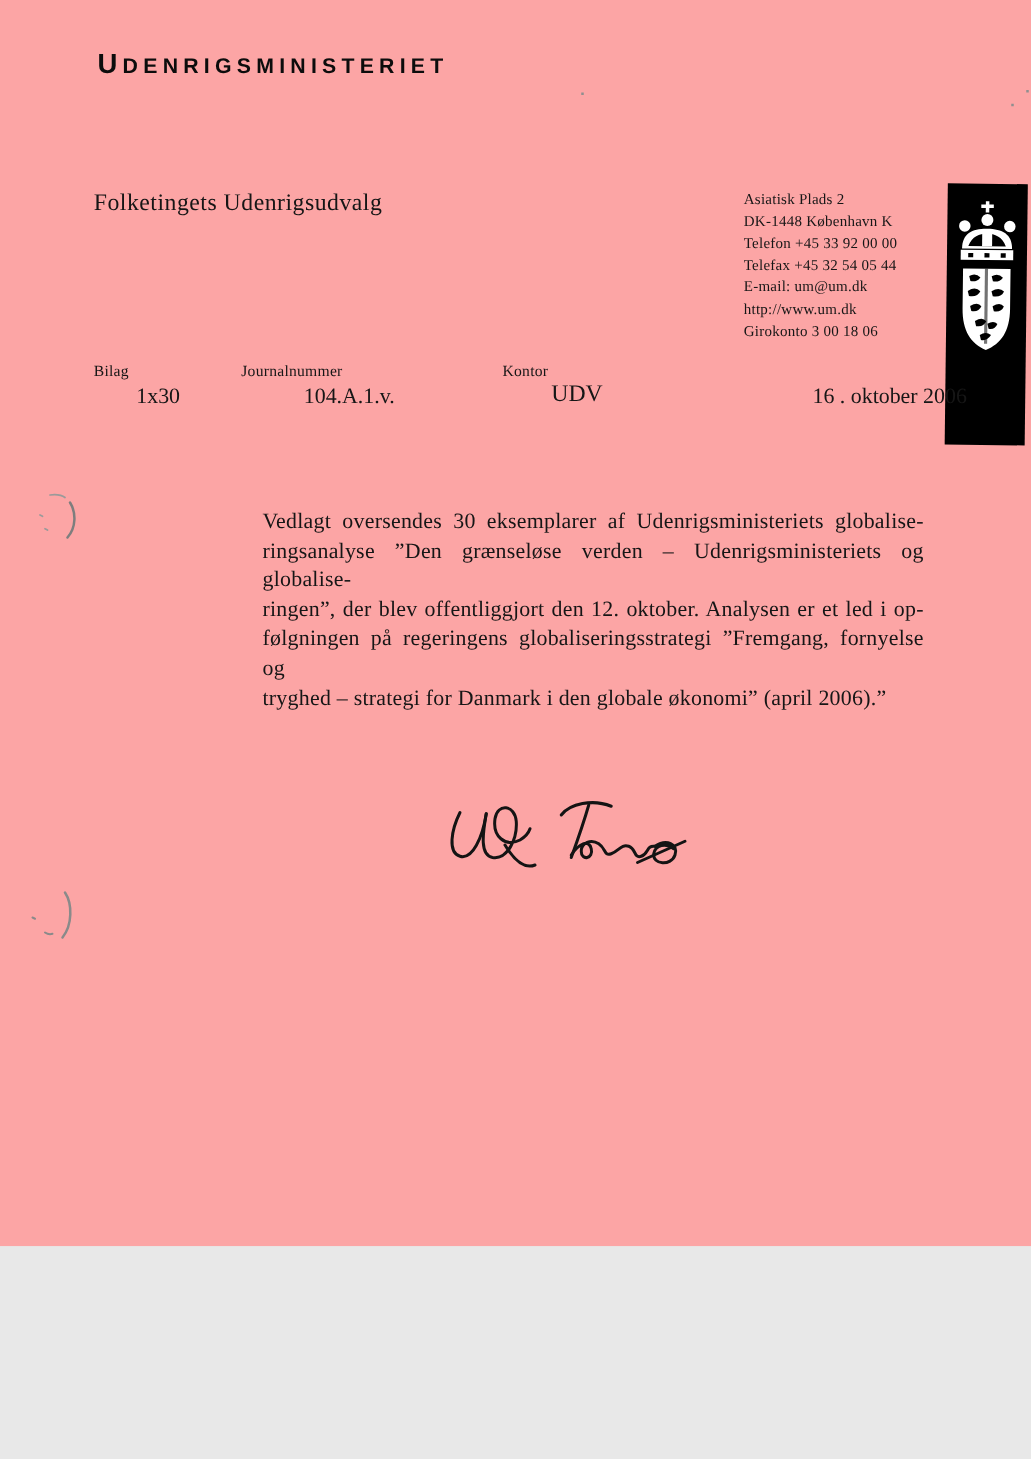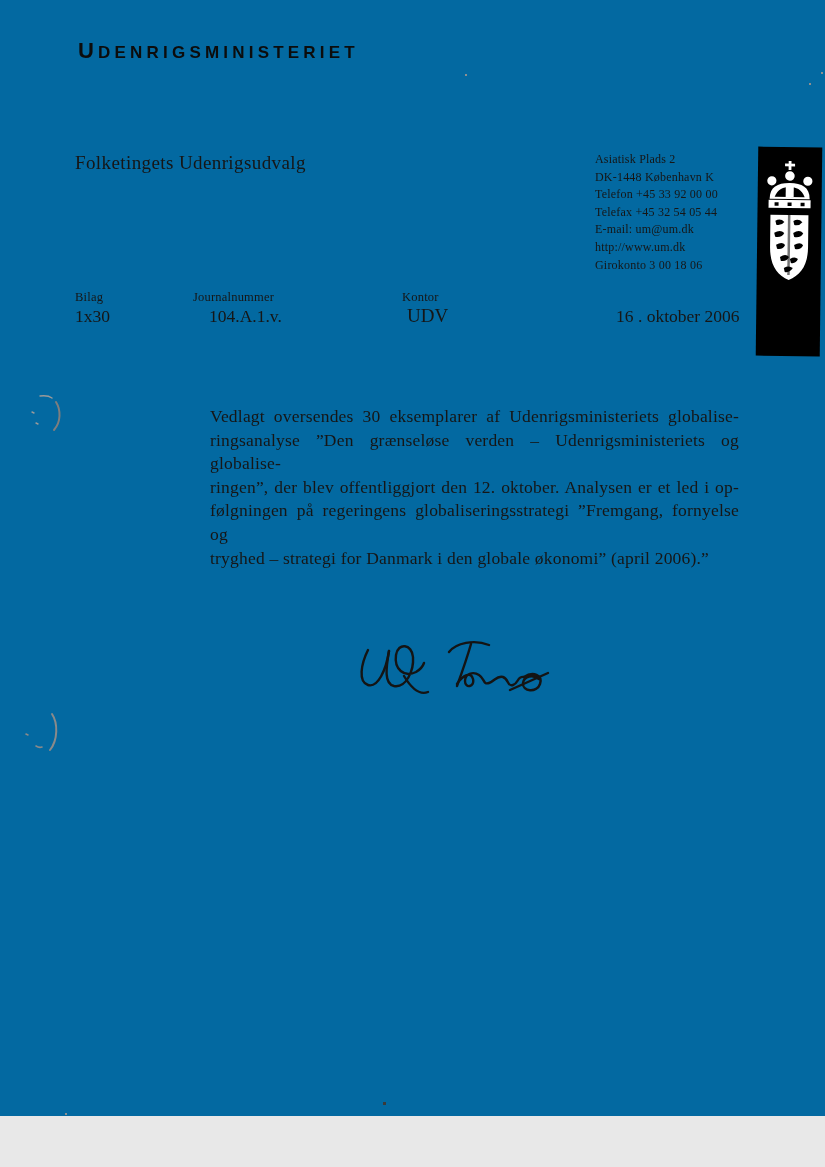--- a/index.html
+++ b/index.html
@@ -1,21 +1,21 @@
 <!DOCTYPE html>
 <html><head>
 <meta charset="utf-8">
 <style>
   html, body { margin: 0; padding: 0; background: #e8e8e8; }
   .page {
     position: relative;
     width: 825px;
-    height: 1116px;
+    height: 997px;
     margin: 0 auto;
-    background: #0369a1;
+    background: #fca5a5;
     overflow: hidden;
     font-family: "Liberation Serif", "DejaVu Serif", serif;
     color: #161616;
   }
   .abs { position: absolute; }
 
   .ministry-header {
     left: 78px; top: 38px;
     font-family: "Liberation Sans", "DejaVu Sans", sans-serif;
     font-weight: 700;
@@ -41,21 +41,21 @@
 
   .coat-of-arms {
     left: 757px; top: 147px;
     width: 64px; height: 209px;
     background: #000000;
     transform: rotate(0.7deg);
   }
   .coat-of-arms svg { display: block; width: 64px; height: 209px; }
 
   .field-label { font-size: 12.5px; letter-spacing: 0.2px; top: 290px; }
-  .field-value { font-size: 17.5px; top: 306px; }
+  .field-value { font-size: 17.5px; top: 306px; margin-left: 34px; }
   .lbl-bilag   { left: 75px; }
   .lbl-journal { left: 193px; }
   .lbl-kontor  { left: 402px; }
   .val-bilag   { left: 75px; }
   .val-journal { left: 209px; }
   .val-kontor  { left: 407px; font-size: 19px; top: 305px; }
   .val-date    { left: 616px; top: 306px; font-size: 17.5px; }
 
   .body-block {
     left: 210px; top: 405px;

